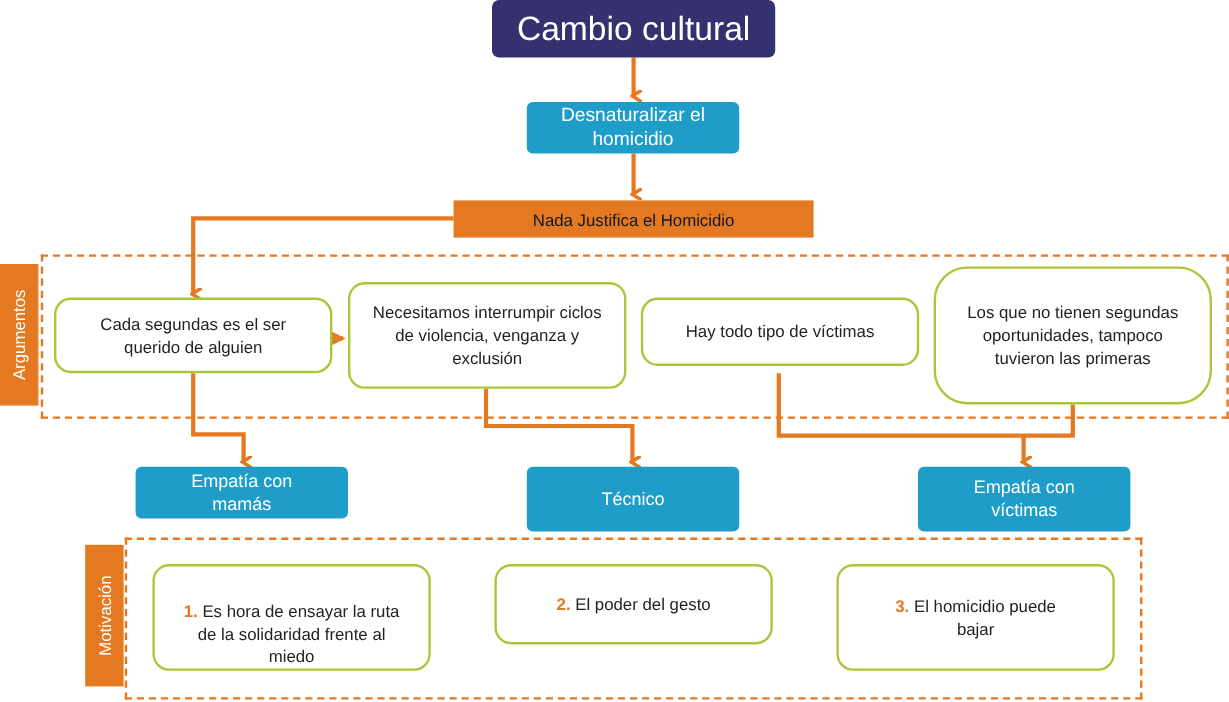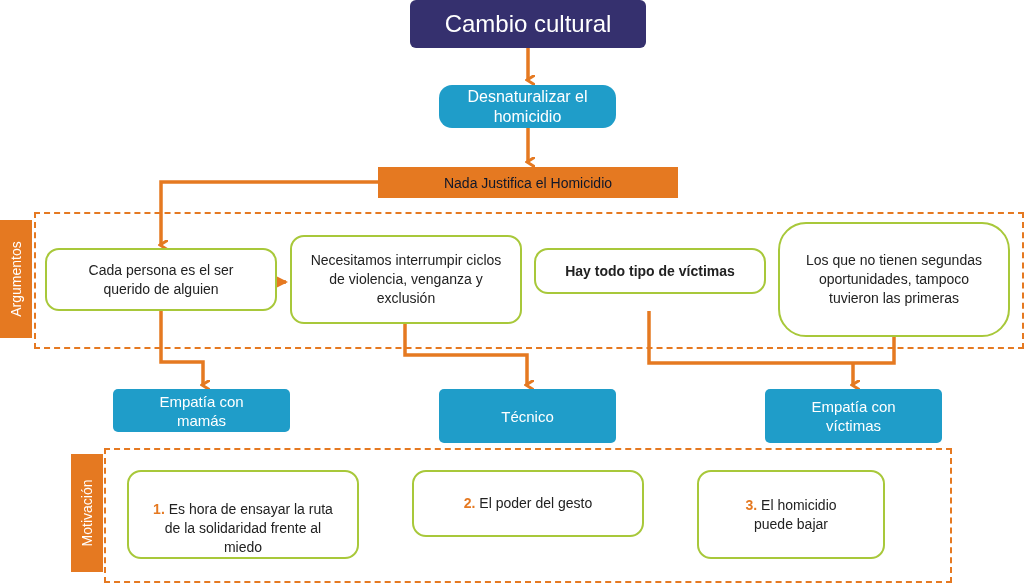--- a/index.html
+++ b/index.html
@@ -1,20 +1,20 @@
 <!DOCTYPE html>
 <html><head>
 <meta charset="utf-8">
 <style>
   html, body { margin: 0; padding: 0; background: #ffffff; }
   body { width: 1024px; height: 585px; position: relative; overflow: hidden;
          font-family: "Liberation Sans", "DejaVu Sans", sans-serif; }
   svg.wires { position: absolute; left: 0; top: 0; width: 1024px; height: 585px; pointer-events: none; }
   .box { position: absolute; display: flex; align-items: center; justify-content: center; text-align: center; box-sizing: border-box; }
-  .title { background: #35306e; color: #fff; border-radius: 6px; font-size: 24px; }
+  .title { background: #35306e; color: #fff; border-radius: 6px; font-size: 28px; }
   .blue { background: #1f9dc9; color: #fff; border-radius: 5px; font-size: 15px; line-height: 19px; }
   .orangebar { background: #e57921; color: #0f172a; font-size: 14px; }
   .green { background: #fff; border: 2px solid #a8c83a; border-radius: 14px; color: #222; font-size: 14px; line-height: 19px; }
   .tag { background: #e57921; color: #fff; font-size: 14px; }
   .tag span { display: inline-block; transform: rotate(-90deg); white-space: nowrap; }
   .num { color: #e57921; font-weight: bold; }
   .dash { position: absolute; border: 2px dashed #e57921; box-sizing: border-box; }
 </style>
 </head>
 <body>
@@ -34,40 +34,40 @@
     <path d="M405,324 L405,355 L527,355 L527,385" marker-end="url(#arr)"></path>
     <path d="M649,311 L649,363 L894,363 L894,337 M853,363 L853,385" marker-end="url(#arr)"></path>
   </g>
   <path d="M276,276 L288,282 L276,288 Z" fill="#e57921"></path>
 </svg>
 
 <div class="box title" style="left:410px;top:0;width:236px;height:48px;">
   <span>Cambio cultural</span>
 </div>
 
-<div class="box blue" style="left:439px;top:85px;width:177px;height:43px;font-size:16px;line-height:20px;padding:0 20px;border-radius:13px;">
+<div class="box blue" style="left:439px;top:85px;width:177px;height:43px;font-size:16px;line-height:20px;padding:0 20px;">
   <span>Desnaturalizar el homicidio</span>
 </div>
 
 <div class="box orangebar" style="left:378px;top:167px;width:300px;height:31px;">
   <span>Nada Justifica el Homicidio</span>
 </div>
 
 <div class="dash" style="left:34px;top:212px;width:990px;height:137px;"></div>
 <div class="box tag" style="left:0;top:220px;width:32px;height:118px;">
   <span>Argumentos</span>
 </div>
 
 <div class="box green" style="left:45px;top:248px;width:232px;height:63px;padding:0 20px;">
-  <span>Cada persona es el ser querido de alguien</span>
+  <span>Cada segundas es el ser querido de alguien</span>
 </div>
 <div class="box green" style="left:290px;top:235px;width:232px;height:89px;padding:0 10px;">
   <span>Necesitamos interrumpir ciclos de violencia, venganza y exclusión</span>
 </div>
-<div class="box green" style="left:534px;top:248px;width:232px;height:46px;padding:0 10px;font-weight:bold;">
+<div class="box green" style="left:534px;top:248px;width:232px;height:57px;padding:0 10px;">
   <span>Hay todo tipo de víctimas</span>
 </div>
 <div class="box green" style="left:778px;top:222px;width:232px;height:115px;padding:0 16px;border-radius:28px;">
   <span>Los que no tienen segundas oportunidades, tampoco tuvieron las primeras</span>
 </div>
 
 <div class="box blue" style="left:113px;top:389px;width:177px;height:43px;padding:0 30px;">
   <span>Empatía con mamás</span>
 </div>
 <div class="box blue" style="left:439px;top:389px;width:177px;height:54px;">
@@ -81,15 +81,15 @@
 <div class="box tag" style="left:71px;top:454px;width:32px;height:118px;">
   <span>Motivación</span>
 </div>
 
 <div class="box green" style="left:127px;top:470px;width:232px;height:89px;padding:0 24px;align-items:flex-end;">
   <span><span class="num">1.</span> <span>Es hora de ensayar la ruta de la solidaridad frente al miedo</span></span>
 </div>
 <div class="box green" style="left:412px;top:470px;width:232px;height:67px;">
   <span><span class="num">2.</span> <span>El poder del gesto</span></span>
 </div>
-<div class="box green" style="left:697px;top:470px;width:188px;height:89px;padding:0 30px;">
+<div class="box green" style="left:697px;top:470px;width:232px;height:89px;padding:0 30px;">
   <span><span class="num">3.</span> <span>El homicidio puede bajar</span></span>
 </div>
 
 </body></html>

